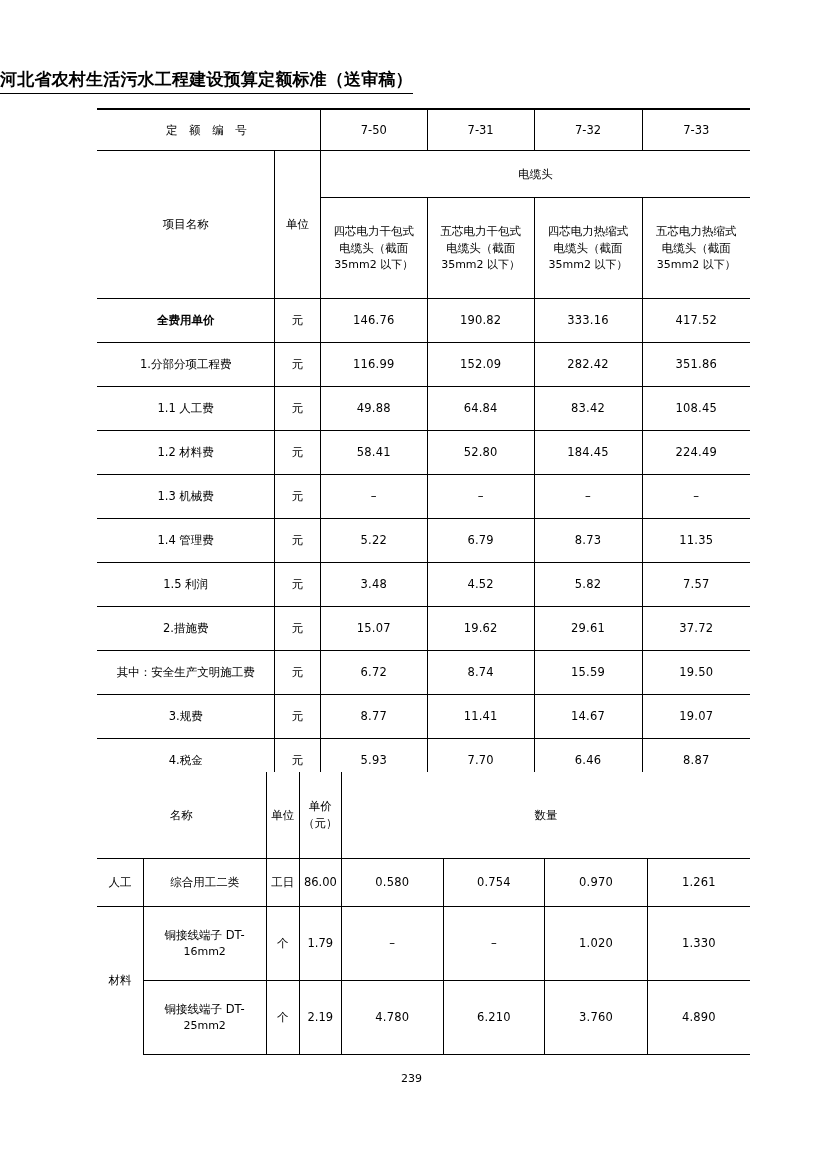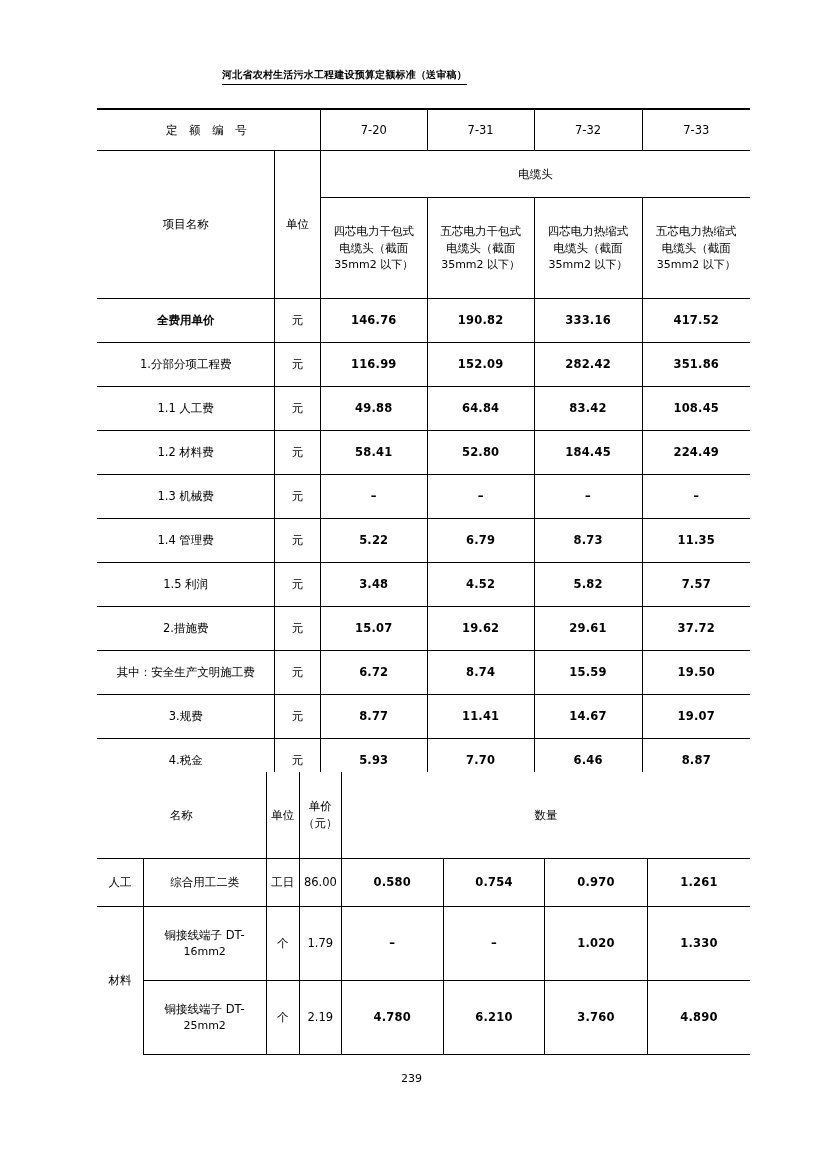--- a/index.html
+++ b/index.html
@@ -22,22 +22,22 @@
     top: 0;
     width: 823px;
     height: 1165px;
   }
 
   .doc-title {
     position: absolute;
     left: 0;
     top: 68px;
     width: 689px;
-    text-align: center;
-    font-size: 10px;
+    text-align: left;
+    font-size: 17px;
     font-weight: bold;
     letter-spacing: 0.2px;
   }
   .doc-title span {
     border-bottom: 1.3px solid #000;
     padding-bottom: 2px;
     display: inline-block;
   }
 
   table.sheet {
@@ -64,21 +64,21 @@
   table.sheet td.noleft  { border-left: 0; }
   table.sheet td.noright { border-right: 0; }
 
   tr.topthick > td { border-top: 2.2px solid #000; }
   tr.rule > td     { border-top: 1px solid #000; }
   tr.lastrule > td { border-bottom: 1px solid #000; }
 
   td.bold    { font-weight: bold; }
   td.lefted  { text-align: left;  padding-left: 8px; }
   td.ind1    { text-align: left;  padding-left: 44px; }
-  td.num     { font-size: 11.5px; letter-spacing: 0.2px; font-weight: bold; }
+  td.num     { font-size: 11.5px; letter-spacing: 0.2px; }
   td.small   { font-size: 10px; }
 
   .u2 { font-size: 11px; }
 
   .stack { display: block; }
   .stack i { font-style: normal; display: block; }
 
   .pagenum {
     position: absolute;
     left: 0;
@@ -103,21 +103,21 @@
       <col style="width:43px">
       <col style="width:101px">
       <col style="width:101px">
       <col style="width:102px">
       <col style="width:102px">
     </colgroup>
     <tbody>
 
       <tr class="topthick">
         <td colspan="2" class="noleft" style="height:40px;letter-spacing:4px;">定 额 编 号</td>
-        <td>7-20</td>
+        <td>7-50</td>
         <td>7-31</td>
         <td>7-32</td>
         <td class="noright">7-33</td>
       </tr>
 
       <tr class="rule">
         <td rowspan="2" class="noleft">项目名称</td>
         <td rowspan="2">单位</td>
         <td colspan="4" class="noright" style="height:46px;">电缆头</td>
       </tr>

